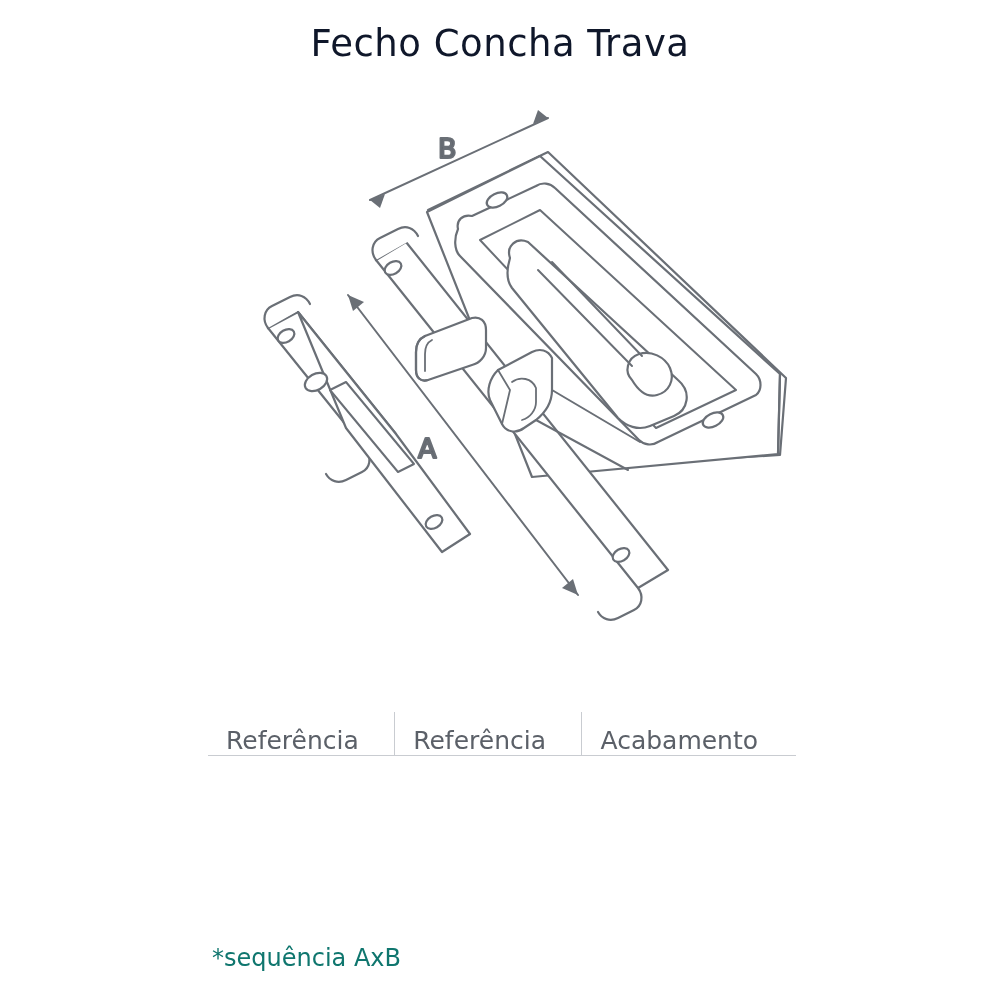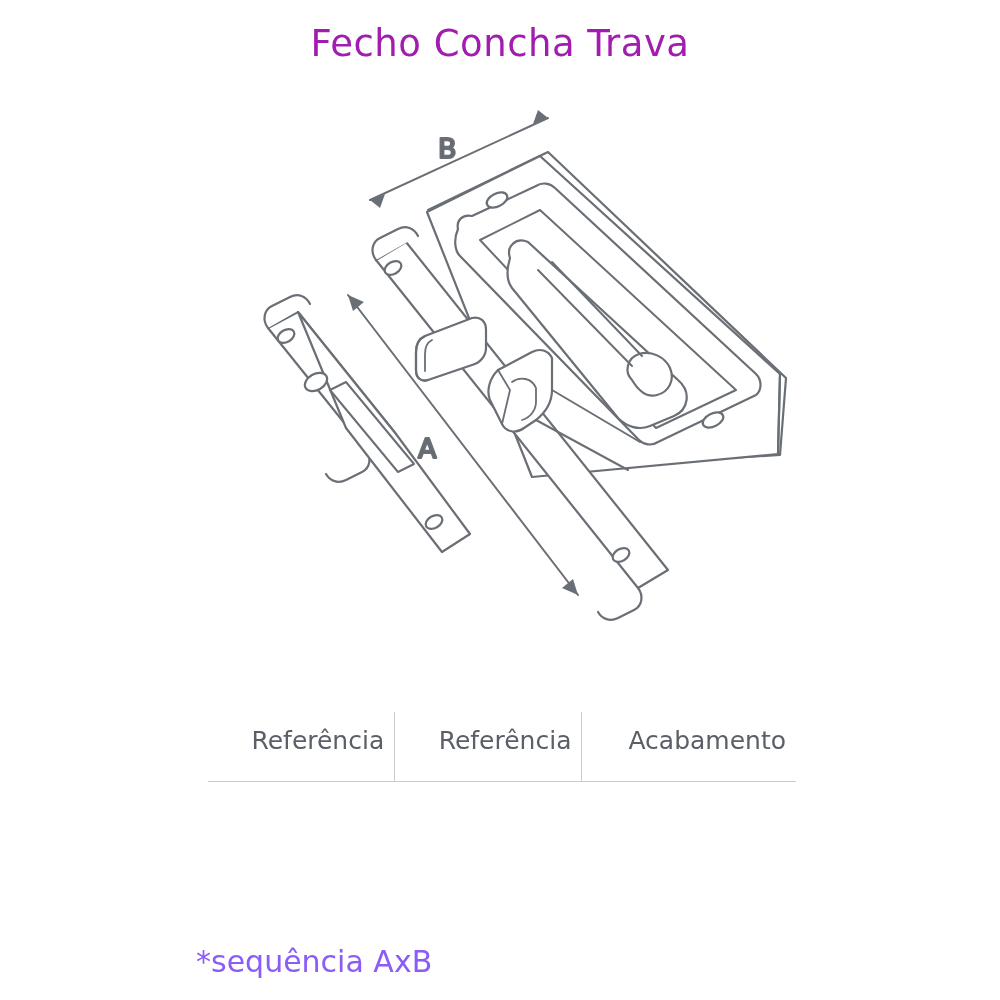--- a/index.html
+++ b/index.html
@@ -22,21 +22,21 @@
 
   
   .title {
     position: absolute;
     left: 0;
     top: 22px;
     width: 1000px;
     text-align: center;
     font-size: 37px;
     letter-spacing: 0.5px;
-    color: #a21caf;
+    color: #0f172a;
     font-weight: 500;
     font-family: "DejaVu Sans", sans-serif;
   }
 
   
   .drawing {
     position: absolute;
     left: 180px;
     top: 90px;
     width: 680px;
@@ -72,33 +72,32 @@
   }
   .spec-table th:last-child,
   .spec-table td:last-child {
     border-right: none;
   }
   .spec-table tr:last-child td {
     border-bottom: 1.6px solid #c9ccd1;
   }
   .spec-table th {
     font-size: 25px;
-    padding-bottom: 26px;
-    text-align: right;
+    padding-bottom: 0;
   }
   .col-ref  { width: 186px; }
   .col-dim  { width: 186px; }
   .col-fin  { width: 216px; }
 
   .footnote {
     position: absolute;
-    left: 196px;
+    left: 212px;
     top: 944px;
-    font-size: 30px;
-    color: #8b5cf6;
+    font-size: 24px;
+    color: #0f766e;
   }
 </style>
 </head>
 <body>
 
 <div class="page">
 
   <div class="title">Fecho Concha Trava</div>
 
   <div class="drawing">

